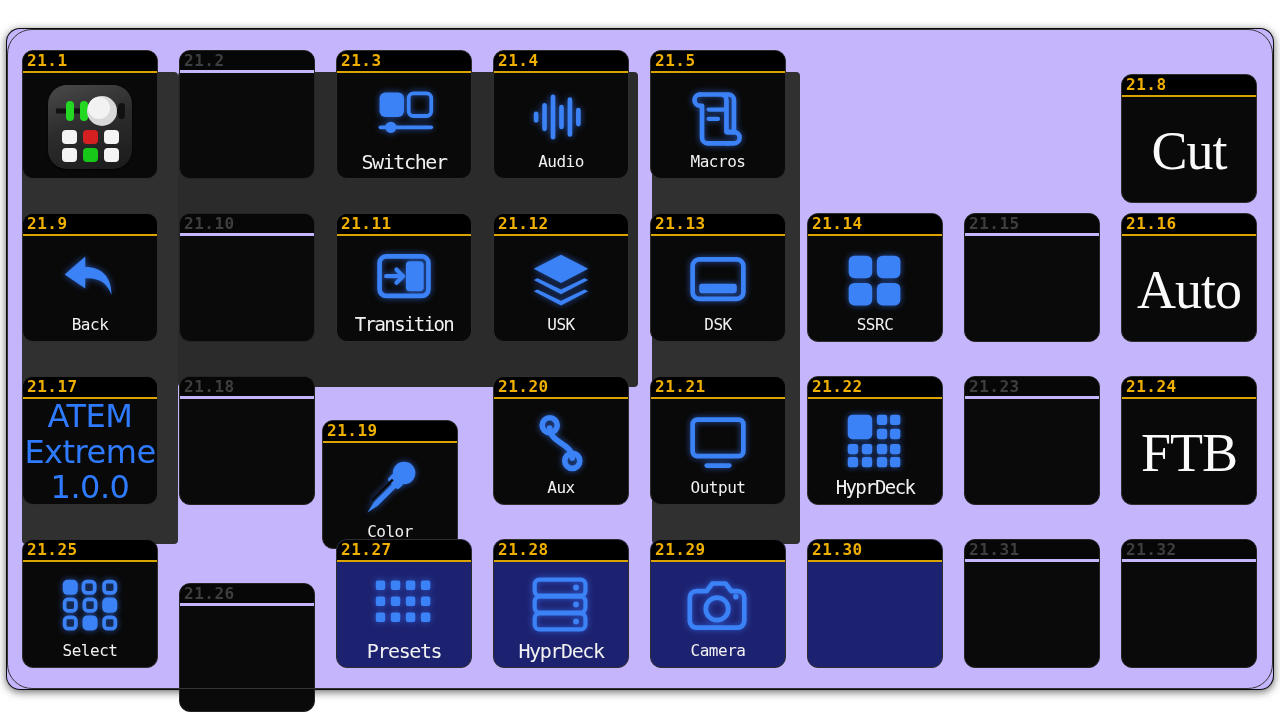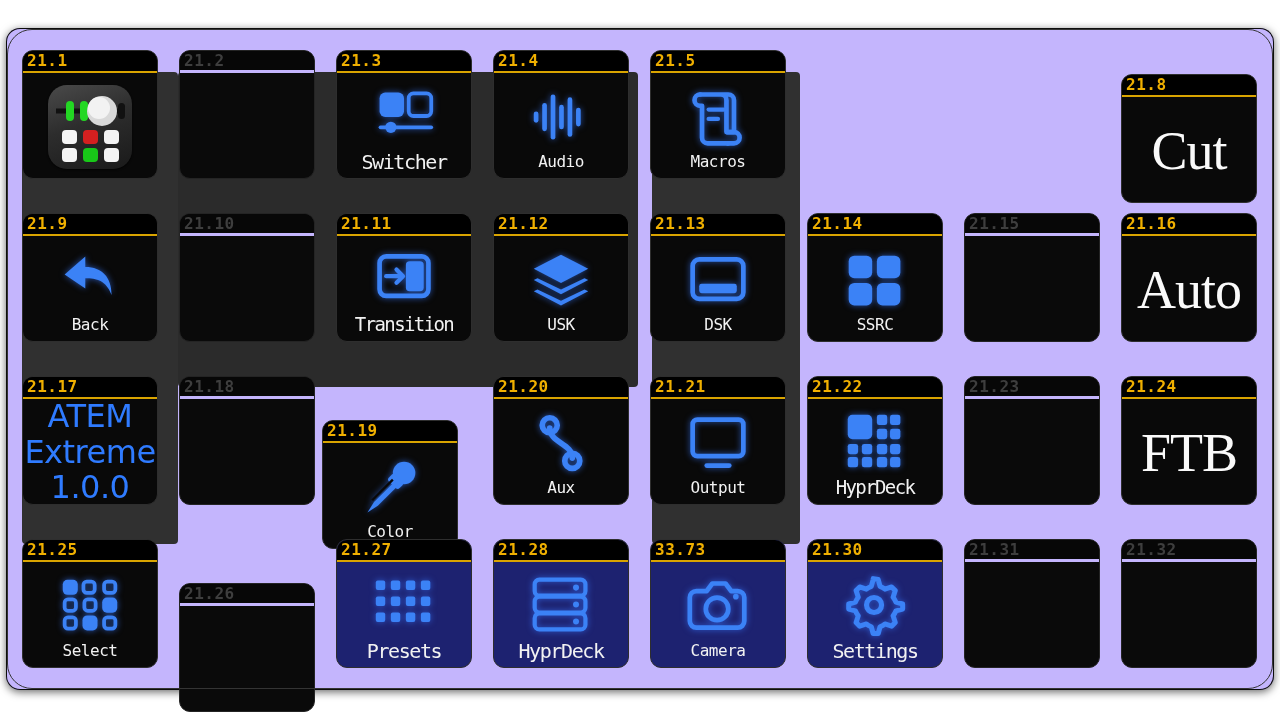--- a/index.html
+++ b/index.html
@@ -346,40 +346,32 @@
         <div class="kbody">
           <div class="kicon glow">
             <svg viewBox="-2 -2 66 66" width="62" height="62">
               <use href="#ic-server"></use>
             </svg>
           </div>
           <div class="klabel small">HyprDeck</div>
         </div>
       </div>
       <div class="key blue" style="left: 628px; top: 489px;">
-        <div class="khead">33.73</div>
+        <div class="khead">21.29</div>
         <div class="kbody">
           <div class="kicon glow">
             <svg viewBox="-2 -2 66 66" width="62" height="62">
               <use href="#ic-camera"></use>
             </svg>
           </div>
           <div class="klabel">Camera</div>
         </div>
       </div>
       <div class="key blue" style="left: 785px; top: 489px;">
         <div class="khead">21.30</div>
-        <div class="kbody">
-          <div class="kicon glow">
-            <svg viewBox="-2 -2 66 66" width="62" height="62">
-              <use href="#ic-gear"></use>
-            </svg>
-          </div>
-          <div class="klabel small">Settings</div>
-        </div>
       </div>
       <div class="key off" style="left: 942px; top: 489px;">
         <div class="khead">21.31</div>
         <div class="kbody"></div>
       </div>
       <div class="key off" style="left: 1099px; top: 489px;">
         <div class="khead">21.32</div>
         <div class="kbody"></div>
       </div>
     </div>

